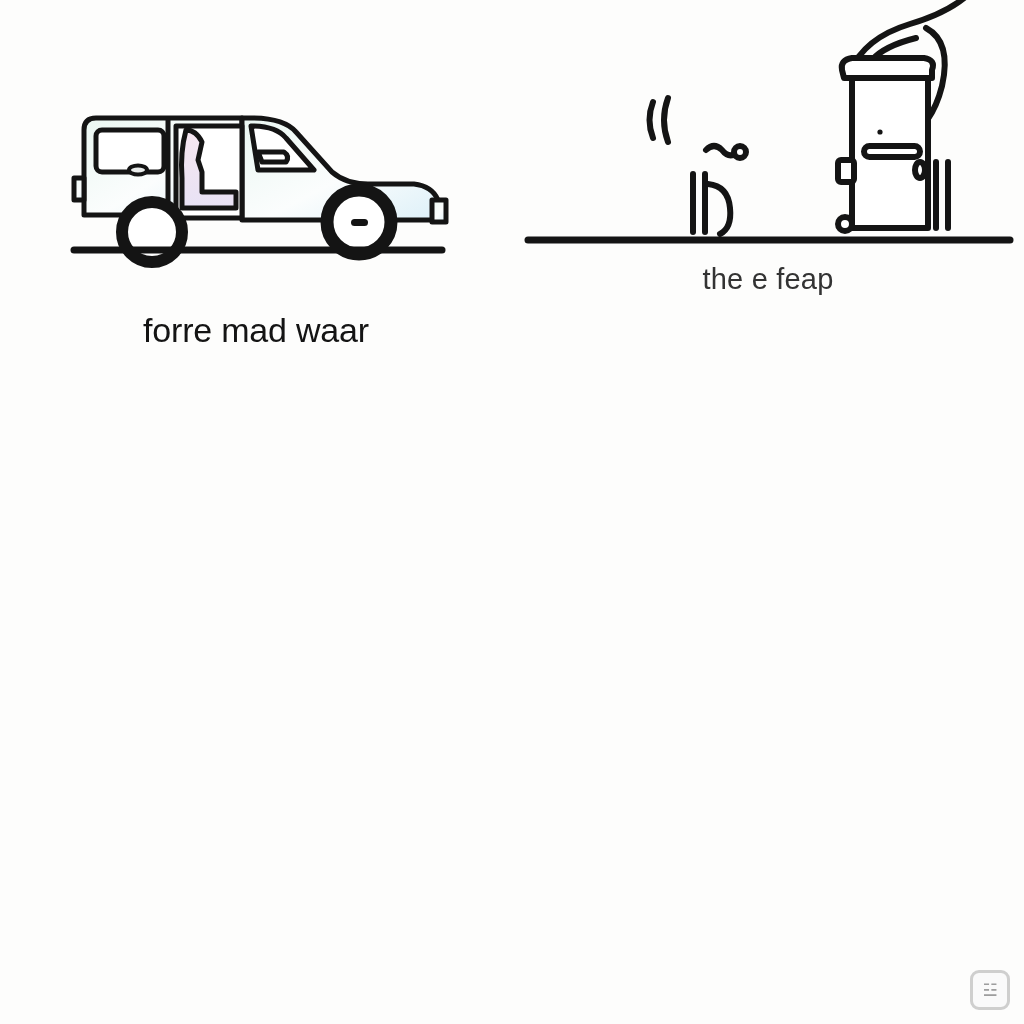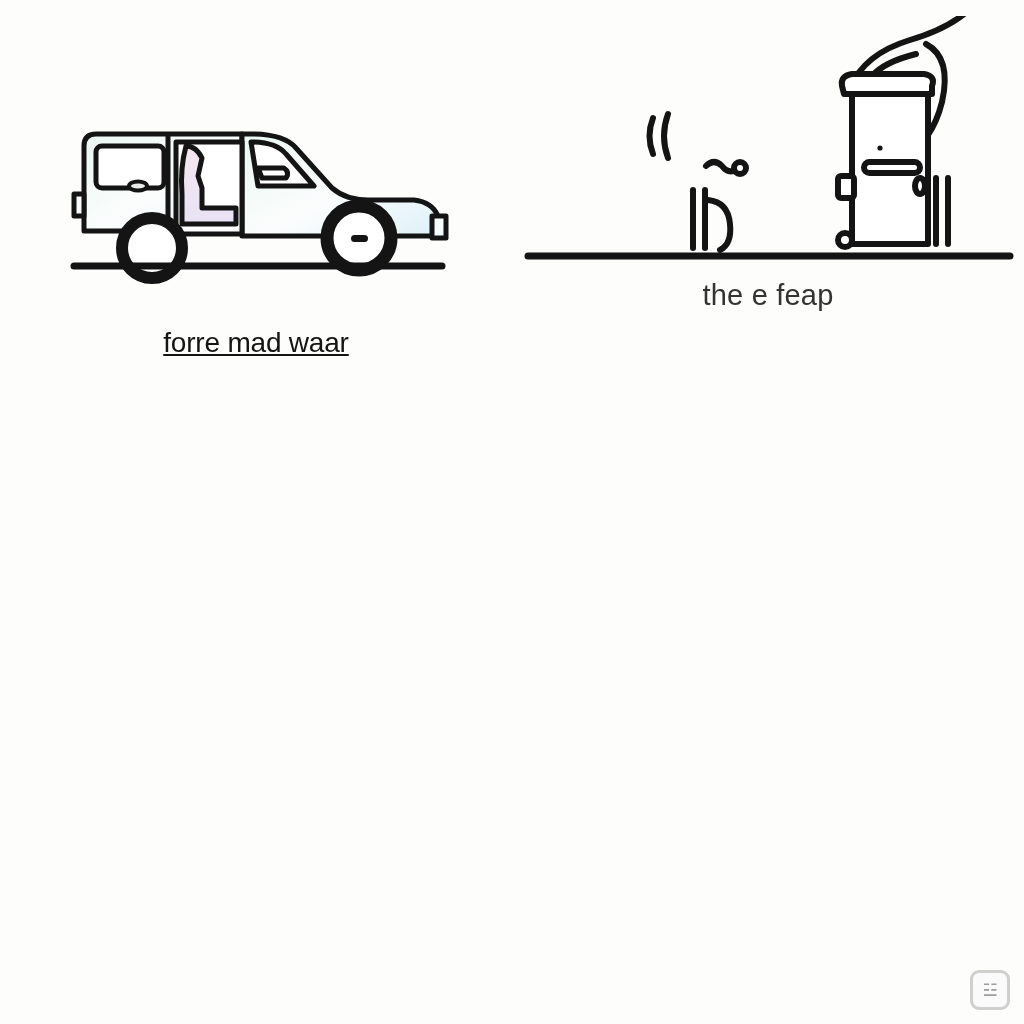--- a/index.html
+++ b/index.html
@@ -9,43 +9,42 @@
     font-family:"Liberation Sans", sans-serif;
     overflow:hidden;
     position:relative;
   }
   .grid{
     position:absolute;inset:0;
     display:grid;
     grid-template-columns:1fr 1fr;
     grid-template-rows:1fr 1fr;
   }
-  .panel{position:relative;overflow:hidden;margin-top:16px;}
+  .panel{position:relative;overflow:hidden;}
   .art{position:absolute;left:0;right:0;}
   .art svg{display:block;width:100%;height:100%;}
   .caption{
     position:absolute;left:0;right:0;
     text-align:center;
     color:#141414;
     line-height:1.18;
     padding:0 10px;
     box-sizing:border-box;
   }
   .cap-small{
     font-size:29px;
     font-weight:300;
     color:#333;
     letter-spacing:0.2px;
     margin-bottom:4px;
   }
   .cap-main{
-    font-size:28px;
+    font-size:34px;
     font-weight:400;
     letter-spacing:-0.2px;
-    text-decoration:underline;
   }
   .cap-main .ln{display:block;}
 
   
   #p1 .art{top:60px;height:210px;}
   #p1 .caption{top:310px;}
   #p2 .art{top:0px;height:255px;}
   #p2 .caption{top:262px;}
   #p3 .art{top:505px;height:240px;}
   #p4 .art{top:497px;height:250px;}

